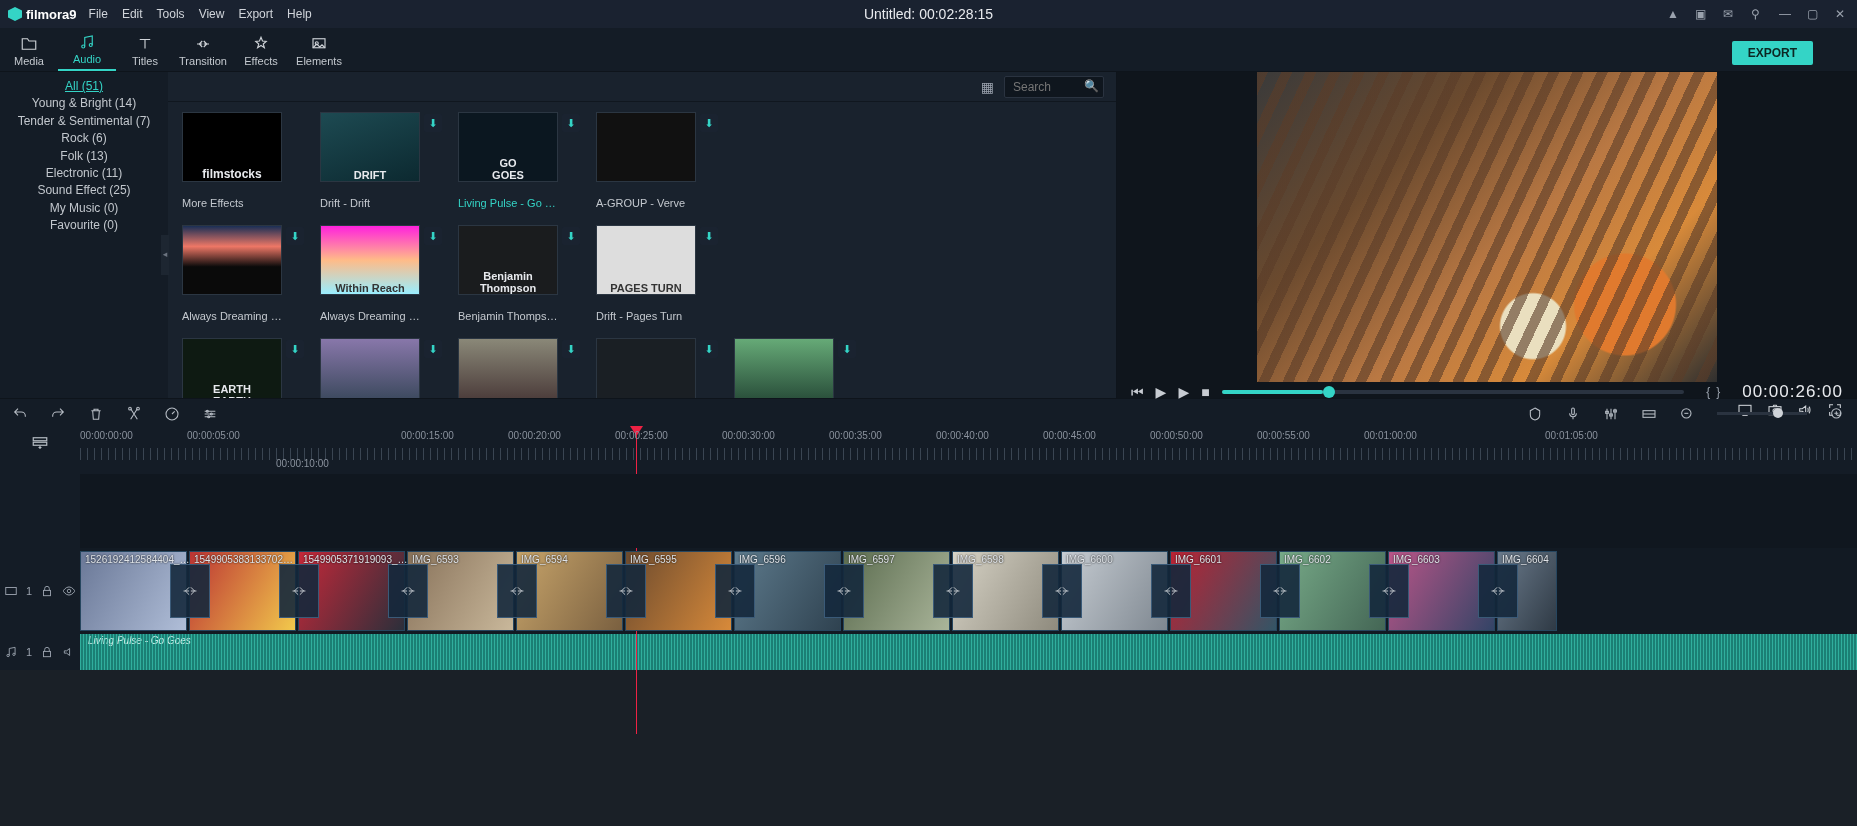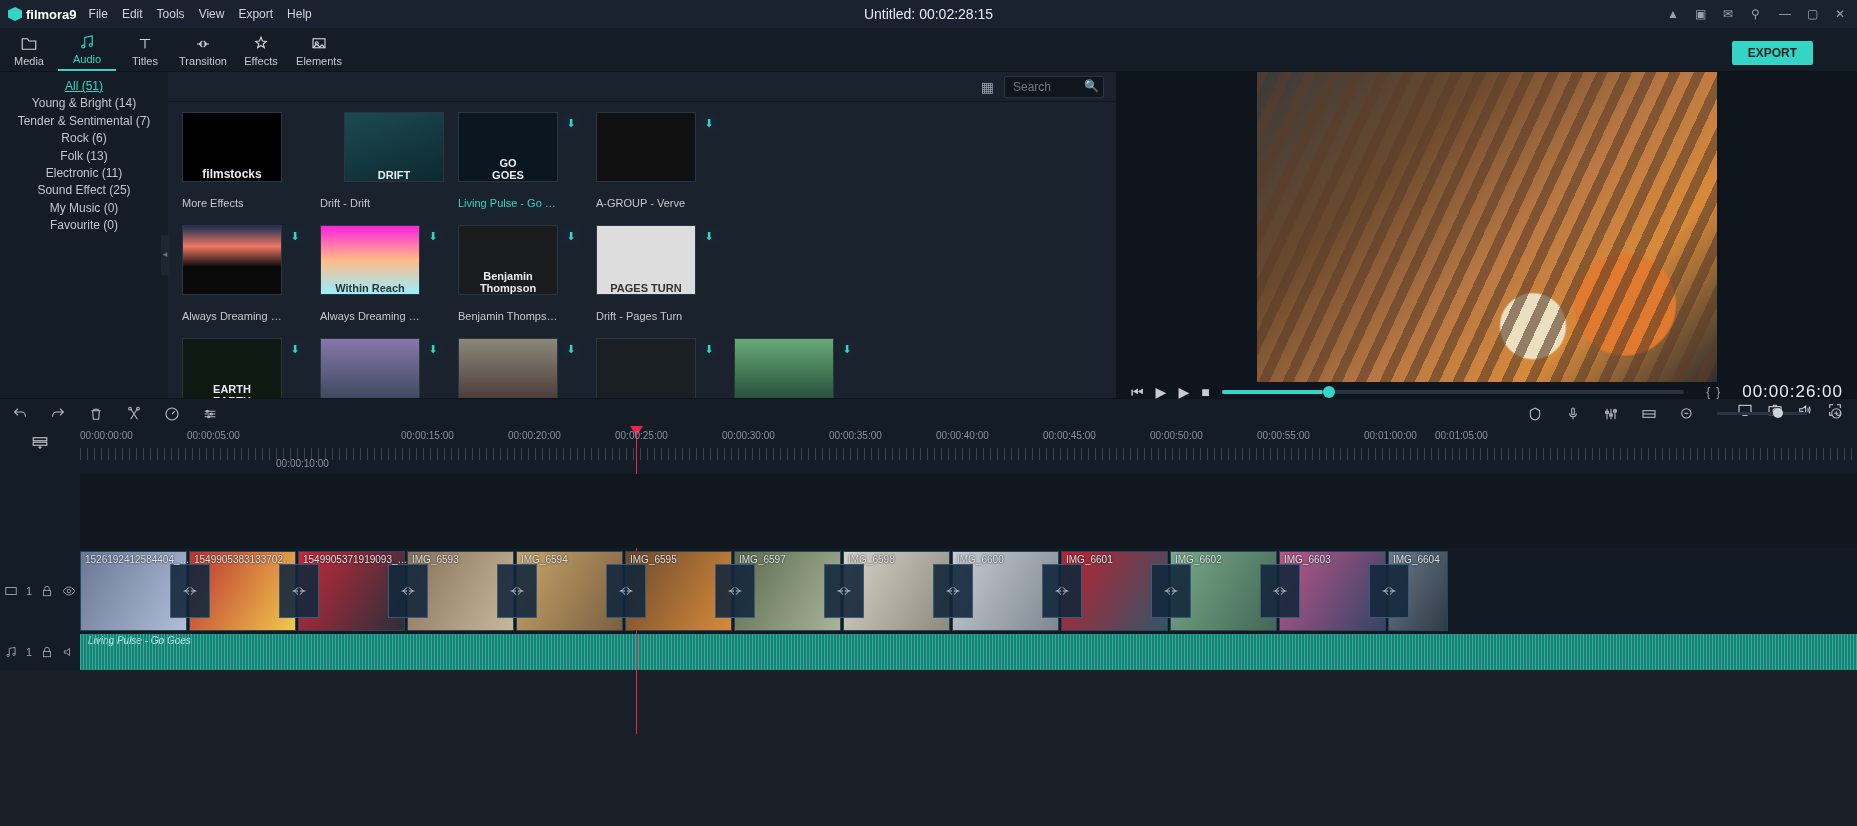--- a/index.html
+++ b/index.html
@@ -99,21 +99,21 @@
 }
 .wave::after{ content:""; position:absolute; inset:0;
   background: repeating-linear-gradient(90deg, rgba(60,200,180,.65) 0 1px, transparent 1px 3px);
   mask: linear-gradient(#000,#000);
 }
 .wave .lbl { position:absolute; top:1px; left:8px; font-size:10px; color:#cdeee8; font-style:italic;}
 .ph-line { position:absolute; top:0; bottom:0; width:1px; background:#e24; }
 
 .c-filmstocks{ background:#000; }
 .c-filmstocks .txt{ font-size:12px; font-weight:700;}
-.c-drift{ background:linear-gradient(160deg,#1d4a52,#0c2930);margin-left:24px;}
+.c-drift{ background:linear-gradient(160deg,#1d4a52,#0c2930);}
 .c-gogoes{ background:#0b1720;}
 .c-verve{ background:#111;}
 .c-dream{ background:linear-gradient(#1a2f55,#e76,#0a0a0a 60%);}
 .c-within{ background:linear-gradient(#f2d,#fb8,#9ef);}
 .c-benj{ background:#1a1c1e;}
 .c-pages{ background:#ddd;} .c-pages .txt{color:#333;}
 .c-earth{ background:#0e1a12;}
 .c-gen1{ background:linear-gradient(#87a,#345);}
 .c-gen2{ background:linear-gradient(#8a8878,#433);}
 .c-gen3{ background:#1a1f24;}
@@ -470,21 +470,21 @@
         <div class="tick" style="left: 321px;"><span class="lbl">00:00:15:00</span></div>
         <div class="tick" style="left: 428px;"><span class="lbl">00:00:20:00</span></div>
         <div class="tick" style="left: 535px;"><span class="lbl">00:00:25:00</span></div>
         <div class="tick" style="left: 642px;"><span class="lbl">00:00:30:00</span></div>
         <div class="tick" style="left: 749px;"><span class="lbl">00:00:35:00</span></div>
         <div class="tick" style="left: 856px;"><span class="lbl">00:00:40:00</span></div>
         <div class="tick" style="left: 963px;"><span class="lbl">00:00:45:00</span></div>
         <div class="tick" style="left: 1070px;"><span class="lbl">00:00:50:00</span></div>
         <div class="tick" style="left: 1177px;"><span class="lbl">00:00:55:00</span></div>
         <div class="tick" style="left: 1284px;"><span class="lbl">00:01:00:00</span></div>
-        <div class="tick" style="left: 1355px;"><span class="lbl">00:01:05:00</span></div>
+        <div class="tick" style="left: 1465px;"><span class="lbl">00:01:05:00</span></div>
       </div>
   </div>
 
   <div class="track spacer-track">
     <div class="track-head"></div>
       <div class="track-body"></div>
   </div>
 
   <div class="track video-track">
     <div class="track-head">
@@ -546,20 +546,29 @@
         <div class="clip" style="width: 107px;">
           <div class="img clip-img-f"></div>
           <div class="name">IMG_6595</div>
           <div class="trans l">
             <svg viewBox="0 0 24 24">
               <path d="M5 12h6m2 0h6M11 8l-4 4 4 4M13 8l4 4-4 4"></path>
             </svg>
           </div>
         </div>
         <div class="clip" style="width: 107px;">
+          <div class="img clip-img-g"></div>
+          <div class="name">IMG_6596</div>
+          <div class="trans l">
+            <svg viewBox="0 0 24 24">
+              <path d="M5 12h6m2 0h6M11 8l-4 4 4 4M13 8l4 4-4 4"></path>
+            </svg>
+          </div>
+        </div>
+        <div class="clip" style="width: 107px;">
           <div class="img clip-img-h"></div>
           <div class="name">IMG_6597</div>
           <div class="trans l">
             <svg viewBox="0 0 24 24">
               <path d="M5 12h6m2 0h6M11 8l-4 4 4 4M13 8l4 4-4 4"></path>
             </svg>
           </div>
         </div>
         <div class="clip" style="width: 107px;">
           <div class="img clip-img-i"></div>

